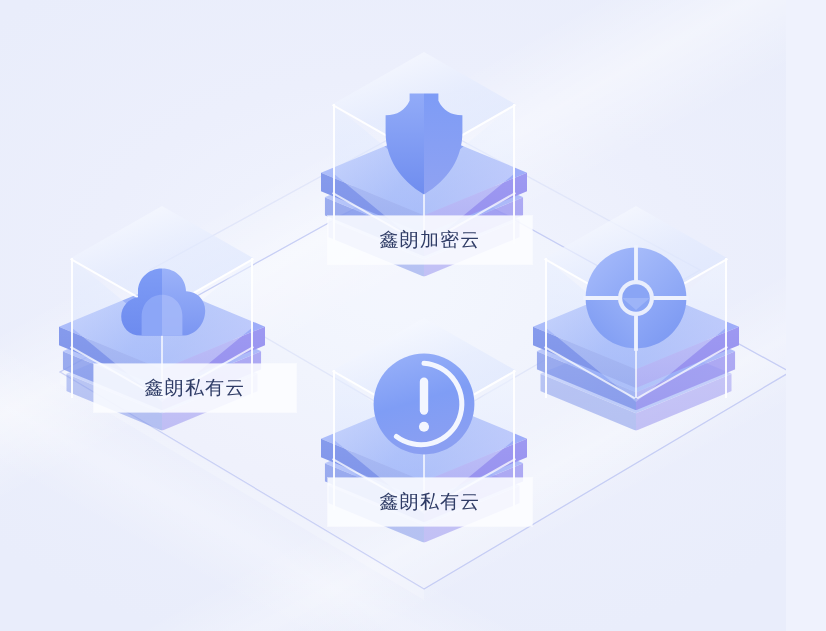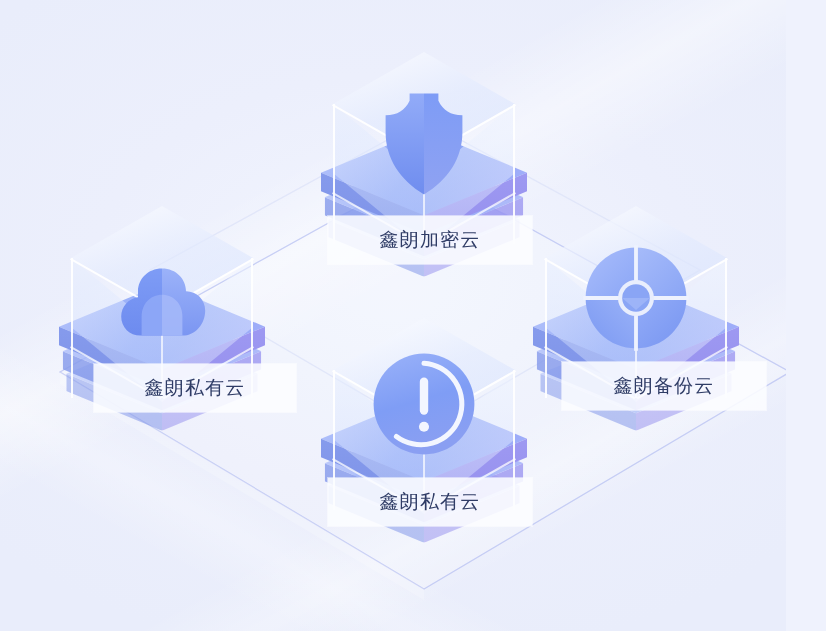--- a/index.html
+++ b/index.html
@@ -414,21 +414,18 @@
   </div>
 
   <div class="label" id="label-encrypt">
     <span>鑫朗加密云</span>
   </div>
 
   <div class="label" id="label-private">
     <span>鑫朗私有云</span>
   </div>
 
-  <div class="label" id="label-backup">
-    <span>鑫朗备份云</span>
-  </div>
 
   <div class="label" id="label-trace">
     <span>鑫朗私有云</span>
   </div>
 
 </div>
 
 </body></html>

